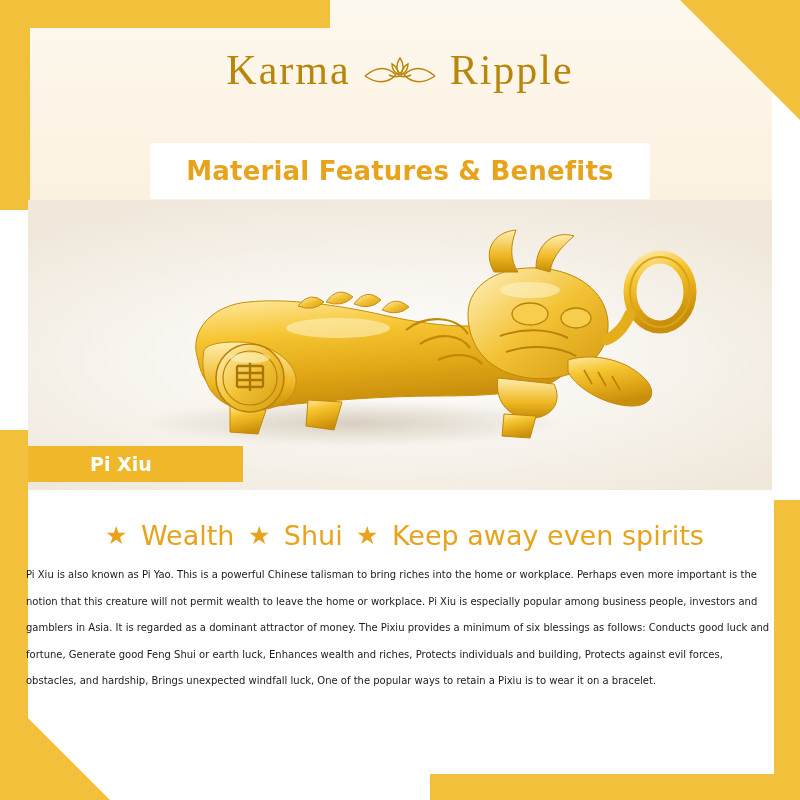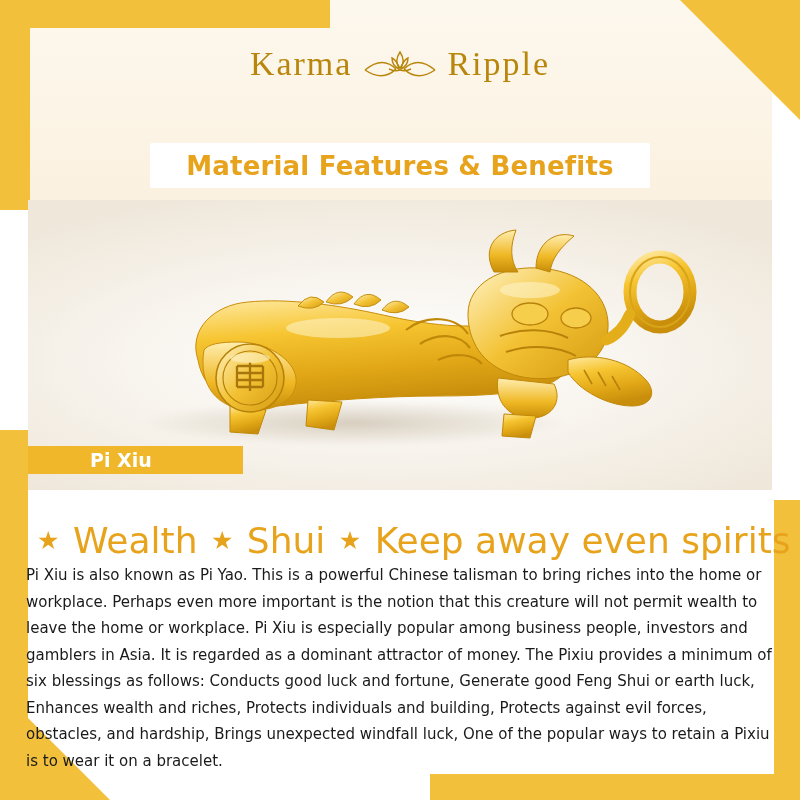--- a/index.html
+++ b/index.html
@@ -71,21 +71,21 @@
   }
 
   
   .logo-wrap {
     position: absolute;
     left: 0; right: 0; top: 42px;
     text-align: center;
   }
   .logo-text {
     font-family: "Liberation Serif", serif;
-    font-size: 34px;
+    font-size: 42px;
     letter-spacing: 2px;
     color: #b8860b;
     display: inline-block;
     position: relative;
   }
   .logo-word {
     display: inline-block;
     vertical-align: middle;
   }
   .logo-lotus {
@@ -96,21 +96,21 @@
     position: relative;
   }
   .logo-lotus svg { display:block; }
 
   
   .title-band {
     position: absolute;
     left: 150px;
     right: 150px;
     top: 143px;
-    height: 45px;
+    height: 56px;
     background: #ffffff;
     border-radius: 2px;
     display: flex;
     align-items: center;
     justify-content: center;
     box-shadow: 0 0 0 0 rgba(0,0,0,0);
   }
   .title-text {
     font-family: "DejaVu Sans", sans-serif;
     font-weight: bold;
@@ -148,21 +148,21 @@
     height: 260px;
   }
   .pixiu svg { display: block; width: 100%; height: 100%; }
 
   
   .label-plate {
     position: absolute;
     left: 28px;
     top: 446px;
     width: 215px;
-    height: 28px;
+    height: 36px;
     background: #f0b72b;
     display: flex;
     align-items: center;
   }
   .label-plate span {
     color: #ffffff;
     font-family: "DejaVu Sans", sans-serif;
     font-weight: bold;
     font-size: 19px;
     padding-left: 62px;
@@ -172,41 +172,41 @@
   .benefits {
     position: absolute;
     left: 28px;
     right: 28px;
     top: 520px;
     text-align: center;
     white-space: nowrap;
   }
   .benefit-item {
     font-family: "DejaVu Sans", sans-serif;
-    font-size: 36px;
+    font-size: 27px;
     color: #e8a31c;
     display: inline-block;
     vertical-align: middle;
   }
   .star {
     display: inline-block;
     vertical-align: middle;
     color: #e8a31c;
     font-size: 25px;
     padding: 0 9px;
   }
 
   
   .body-copy {
     position: absolute;
     left: 26px;
     right: 24px;
     top: 562px;
     font-family: "DejaVu Sans", sans-serif;
-    font-size: 15px;
+    font-size: 10px;
     line-height: 26.5px;
     color: #1a1a1a;
     text-align: left;
   }
 </style>
 </head>
 <body>
 
 <div class="page">
 

